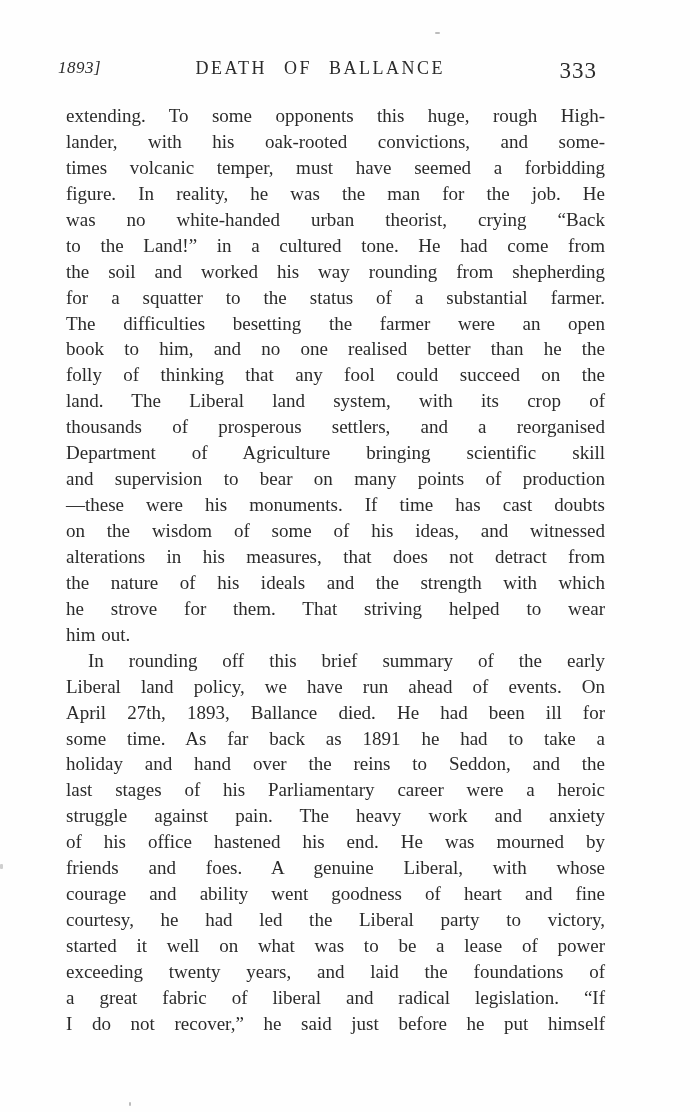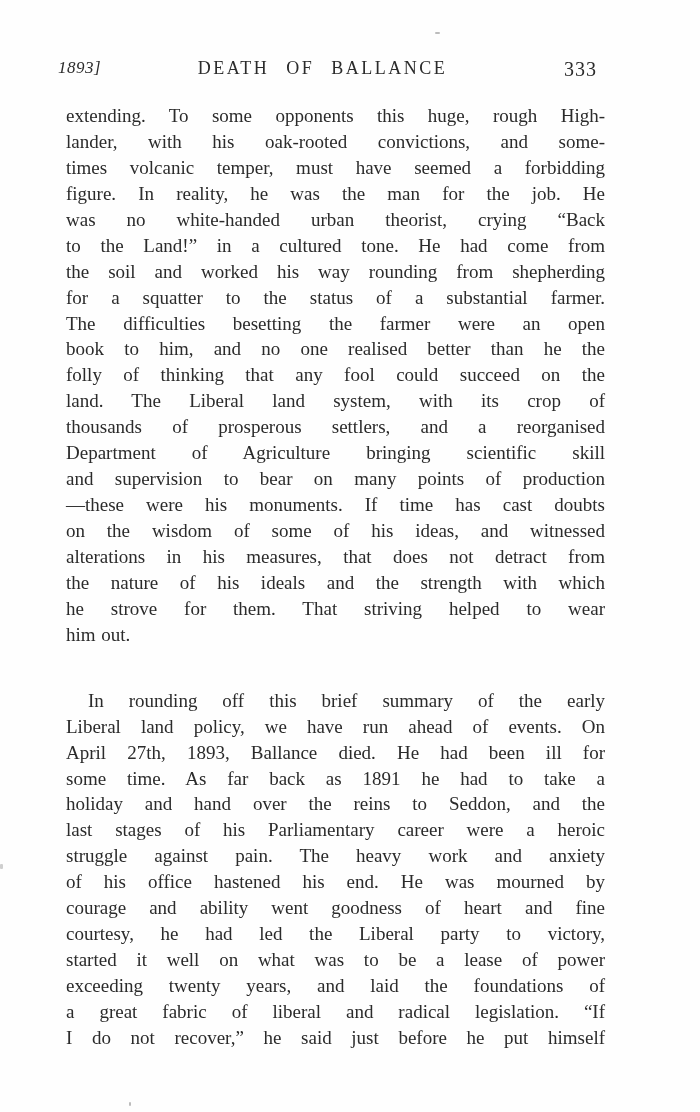--- a/index.html
+++ b/index.html
@@ -29,21 +29,21 @@
     font-style: italic;
     font-size: 17px;
     letter-spacing: 0.5px;
   }
   .header .title {
     font-size: 18px;
     letter-spacing: 2.5px;
     word-spacing: 10px;
   }
   .header .pagenum {
-    font-size: 20px;
+    font-size: 23px;
     letter-spacing: 1px;
     margin-left: 20px;
   }
   .textbody {
     position: absolute;
     top: 103px;
     left: 66px;
     width: 539px;
   }
   .line {
@@ -55,21 +55,20 @@
     text-align: justify;
     text-align-last: justify;
     overflow: visible;
   }
   .line.flush {
     text-align: right;
     text-align-last: left;
   }
   .line.indent {
     text-indent: 22px;
-    margin-top: 40px;
   }
   .artifact {
     position: absolute;
     background: #bcbcbc;
     border-radius: 1px;
   }
   .artifact.a1 { left: 435px; top: 32px;  width: 5px; height: 2px; }
   .artifact.a2 { left: 0px;   top: 864px; width: 3px; height: 5px; background: #cfcfcf; }
   .artifact.a3 { left: 129px; top: 1102px; width: 2px; height: 4px; }
 </style>
@@ -110,20 +109,21 @@
       </div>
       <div>
         <div class="line indent">In rounding off this brief summary of the early</div>
         <div class="line">Liberal land policy, we have run ahead of events. On</div>
         <div class="line">April 27th, 1893, Ballance died. He had been ill for</div>
         <div class="line">some time.  As far back as 1891 he had to take a</div>
         <div class="line">holiday and hand over the reins to Seddon, and the</div>
         <div class="line">last stages of his Parliamentary career were a heroic</div>
         <div class="line">struggle against pain.  The heavy work and anxiety</div>
         <div class="line">of his office hastened his end.  He was mourned by</div>
+        <div class="line">friends and foes.  A genuine Liberal, with whose</div>
         <div class="line">courage and ability went goodness of heart and fine</div>
         <div class="line">courtesy, he had led the Liberal party to victory,</div>
         <div class="line">started it well on what was to be a lease of power</div>
         <div class="line">exceeding twenty years, and laid the foundations of</div>
         <div class="line">a great fabric of liberal and radical legislation.  “If</div>
         <div class="line">I do not recover,” he said just before he put himself</div>
       </div>
     </div>
 
   <div class="artifact a1"></div>

